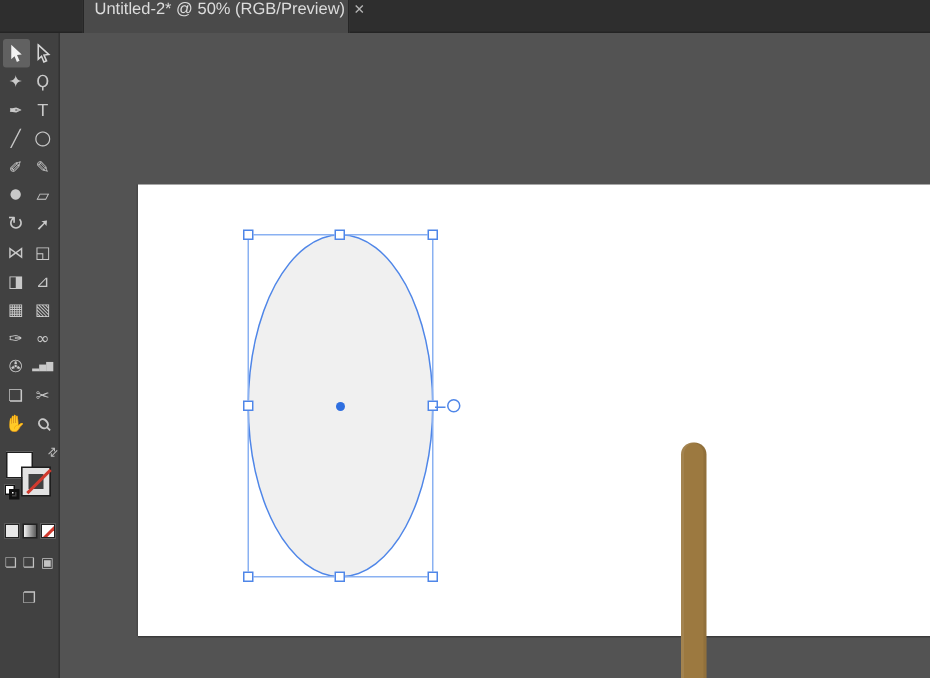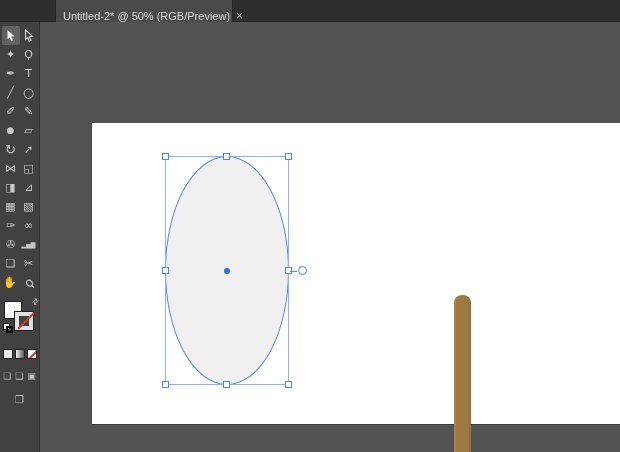--- a/index.html
+++ b/index.html
@@ -12,21 +12,21 @@
   }
 
   
   .tabbar {
     position: absolute; left: 0; top: 0; right: 0; height: 22px;
     background: #2e2e2e; border-bottom: 1px solid #242424;
   }
   .doc-tab {
     position: absolute; left: 55px; top: 0; width: 178px; height: 22px;
     background: #4a4a4a; border-right: 1px solid #262626; border-left:1px solid #262626;
-    display: flex; align-items: flex-end; padding: 0 7px;
+    display: flex; align-items: flex-start; padding: 0 7px;
     font-size: 11px; color: #dcdcdc; white-space: nowrap;
   }
   .doc-tab .close {
     margin-left: auto; color: #b4b4b4; font-size: 12px; line-height: 1;
     padding-left: 6px; cursor: pointer;
   }
 
   
   .toolbar {
     position: absolute; left: 0; top: 22px; bottom: 0; width: 40px;

